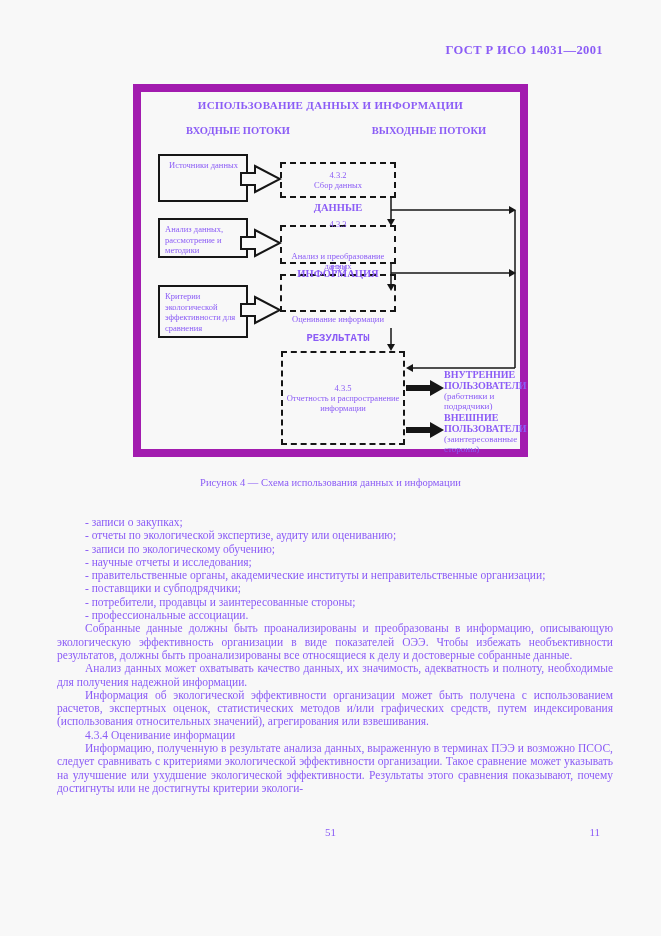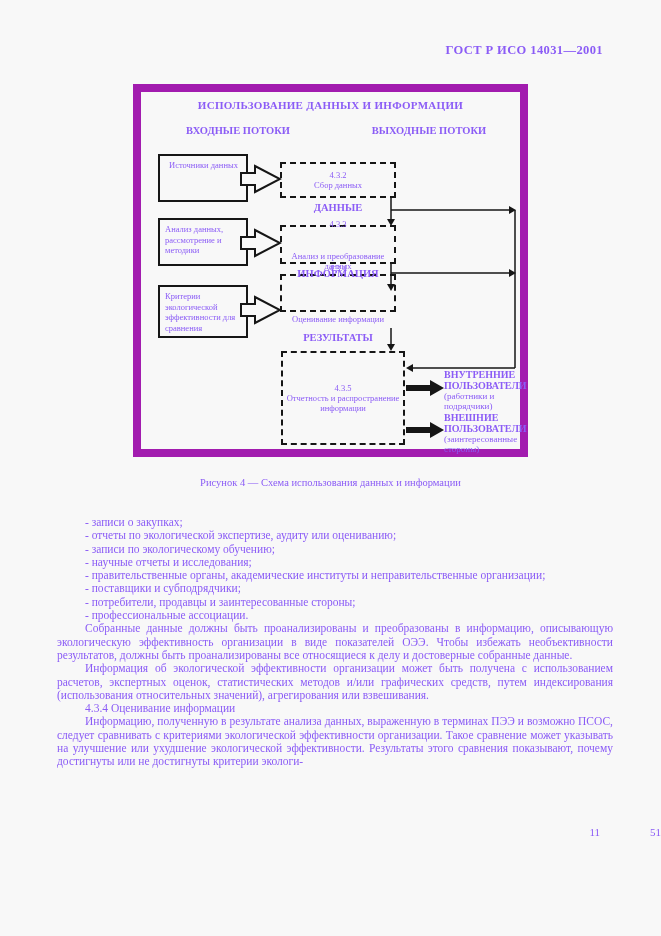--- a/index.html
+++ b/index.html
@@ -33,21 +33,21 @@
   }
   .col-head.left  { left: 22px; }
   .col-head.right { left: 213px; }
   .in-box {
     position: absolute; left: 17px; width: 90px;
     border: 2px solid #161616;
     font-size: 8.5px; line-height: 10.5px;
     padding: 4px 4px 2px 5px;
   }
   .in-box.b1 { top: 62px;  height: 48px; text-align: center; }
-  .in-box.b2 { top: 126px; height: 48px; }
+  .in-box.b2 { top: 126px; height: 40px; }
   .in-box.b3 { top: 193px; height: 53px; }
   .flow-arrow { position: absolute; left: 99px; width: 42px; height: 30px; }
   .flow-arrow.a1 { top: 72px; }
   .flow-arrow.a2 { top: 136px; }
   .flow-arrow.a3 { top: 203px; }
   .proc-box {
     position: absolute; left: 139px; width: 116px;
     border: 2px dashed #161616;
     display: flex; flex-direction: column; align-items: center; justify-content: center;
     text-align: center; font-size: 8.5px; line-height: 10px;
@@ -56,21 +56,21 @@
   .proc-box.p432 { top: 70px;  height: 36px; }
   .proc-box.p433 { top: 133px; height: 39px; gap: 22px; }
   .proc-box.p434 { top: 182px; height: 38px; gap: 41px; }
   .proc-box.p435 { left: 140px; top: 259px; width: 124px; height: 94px; }
   .stage {
     position: absolute; left: 139px; width: 116px;
     text-align: center; font-weight: bold; font-size: 10.5px;
   }
   .stage.s1 { top: 110px; }
   .stage.s2 { top: 176px; }
-  .stage.s3 { top: 240px; }
+  .stage.s3 { top: 240px; font-family: Liberation Mono, monospace; }
   .connectors { position: absolute; left: 0; top: 0; pointer-events: none; }
   .black-arrow { position: absolute; left: 265px; width: 38px; height: 16px; }
   .black-arrow.u1 { top: 288px; }
   .black-arrow.u2 { top: 330px; }
   .user-label { position: absolute; left: 303px; width: 90px; }
   .user-label.u1 { top: 277px; }
   .user-label.u2 { top: 320px; }
   .user-label .u-title { font-weight: bold; font-size: 10px; line-height: 11px; }
   .user-label .u-sub   { font-size: 9px; line-height: 10px; }
   .fig-caption {
@@ -81,21 +81,21 @@
   .body-text {
     position: absolute; left: 57px; top: 516px; width: 556px;
     font-size: 11.5px; line-height: 13.3px; text-align: justify;
   }
   .bullet { padding-left: 28px; text-align: left; }
   .heading { text-indent: 28px; }
   .para { text-indent: 28px; }
   
   .page-num {
     position: absolute; top: 826px; left: 0; width: 661px;
-    text-align: right; font-size: 11px;
+    text-align: center; font-size: 11px;
   }
   .sheet-num { position: absolute; top: 826px; right: 61px; font-size: 11px; }
 </style>
 </head>
 <body>
 
 <div class="page">
 
   <div class="std-header">ГОСТ Р ИСО 14031—2001</div>
 
@@ -181,20 +181,21 @@
   <div class="body-text">
     <div class="bullet">-  записи о закупках;</div>
     <div class="bullet">-  отчеты по экологической экспертизе, аудиту или оцениванию;</div>
     <div class="bullet">-  записи по экологическому обучению;</div>
     <div class="bullet">-  научные отчеты и исследования;</div>
     <div class="bullet">-  правительственные органы, академические институты и неправительственные организации;</div>
     <div class="bullet">-  поставщики и субподрядчики;</div>
     <div class="bullet">-  потребители, продавцы и заинтересованные стороны;</div>
     <div class="bullet">-  профессиональные ассоциации.</div>
     <div class="para">Собранные данные должны быть проанализированы и преобразованы в информацию, описывающую экологическую эффективность организации в виде показателей ОЭЭ. Чтобы избежать необъективности результатов, должны быть проанализированы все относящиеся к делу и достоверные собранные данные.</div>
+    <div class="para">Анализ данных может охватывать качество данных, их значимость, адекватность и полноту, необходимые для получения надежной информации.</div>
     <div class="para">Информация об экологической эффективности организации может быть получена с использованием расчетов, экспертных оценок, статистических методов и/или графических средств, путем индексирования (использования относительных значений), агрегирования или взвешивания.</div>
     <div class="heading">4.3.4  Оценивание информации</div>
     <div class="para">Информацию, полученную в результате анализа данных, выраженную в терминах ПЭЭ и возможно ПСОС, следует сравнивать с критериями экологической эффективности организации. Такое сравнение может указывать на улучшение или ухудшение экологической эффективности. Результаты этого сравнения показывают, почему достигнуты или не достигнуты критерии экологи-</div>
   </div>
 
   <div class="page-num">51</div>
   <div class="sheet-num">11</div>
 
 </div>
 

